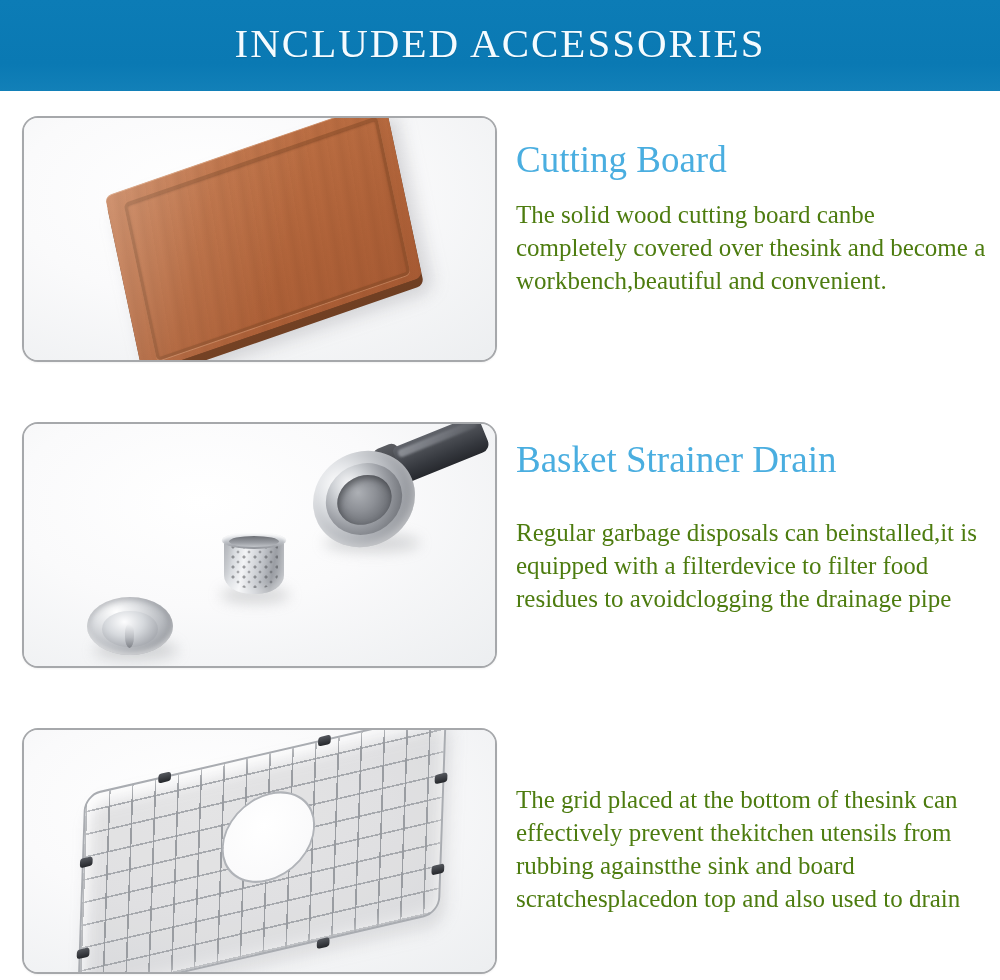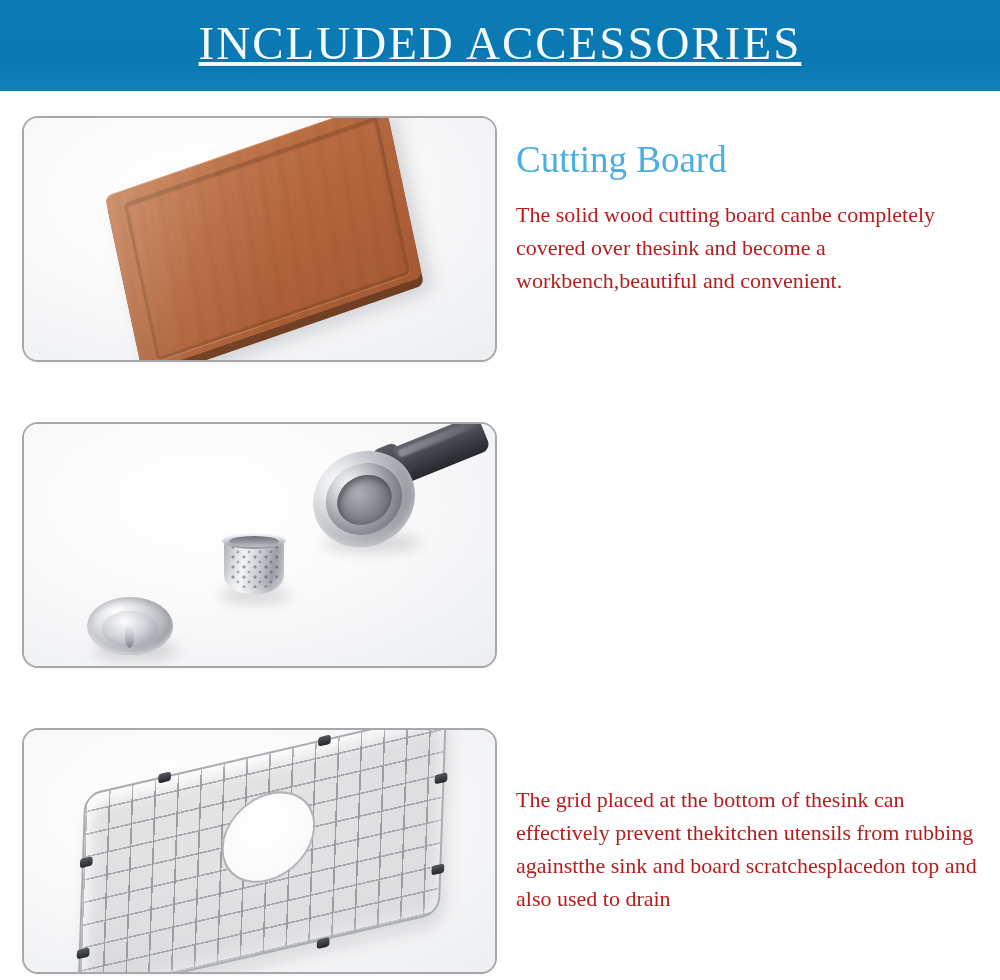--- a/index.html
+++ b/index.html
@@ -25,27 +25,26 @@
     background: #0a79b3;
     background: linear-gradient(180deg, #0c7cb6 0%, #0a79b3 70%, #1280b8 100%);
     display: flex;
     align-items: center;
     justify-content: center;
     box-sizing: border-box;
   }
   .banner-title {
     color: #f4fbff;
     font-family: "Liberation Serif", "DejaVu Serif", serif;
-    font-size: 47px;
+    font-size: 41px;
     letter-spacing: 2.0px;
     line-height: 1;
     white-space: nowrap;
     text-shadow: 0 1px 1px rgba(0,0,0,0.12);
     padding-bottom: 4px;
-    text-decoration: underline;
   }
 
   
   .row {
     position: absolute;
     left: 0;
     width: 924px;
   }
   #row-0 { top: 116px; height: 250px; }
   #row-1 { top: 422px; height: 250px; }
@@ -325,23 +324,23 @@
     font-family: "Liberation Serif", "DejaVu Serif", serif;
     font-size: 37px;
     line-height: 1.05;
     color: #4aaee0;
     margin: 0;
     white-space: nowrap;
     font-weight: normal;
   }
   .sec-body {
     font-family: "Liberation Serif", "DejaVu Serif", serif;
-    font-size: 22px;
+    font-size: 25px;
     line-height: 33px;
-    color: #b91c1c;
+    color: #4d7c0f;
     margin: 0;
     width: 470px;
   }
   #row-0 .textcol { top: 25px; }
   #row-0 .sec-body { margin-top: 18px; }
   #row-1 .textcol { top: 19px; }
   #row-1 .sec-body { margin-top: 36px; }
   #row-2 .textcol { top: 18px; }
   #row-2 .sec-body { margin-top: 37px; }
 </style>
@@ -402,20 +401,24 @@
           </div>
           <div class="flange-ring"></div>
           <div class="flange-bore"></div>
           <div class="flange-hole"></div>
         </div>
 
       </div>
     </div>
   </div>
 
+  <div class="textcol">
+    <h2 class="sec-title">Basket Strainer Drain</h2>
+    <p class="sec-body">Regular garbage disposals can beinstalled,it is equipped with a filterdevice to filter food residues to avoidclogging the drainage pipe</p>
+  </div>
 </div>
 
 <div class="row" id="row-2">
 
   <div class="card">
     <div class="photo">
       <div class="grid-wrap">
         <div class="grid-shadow"></div>
         <div class="grid-frame">
           <div class="grid-hole"></div>

